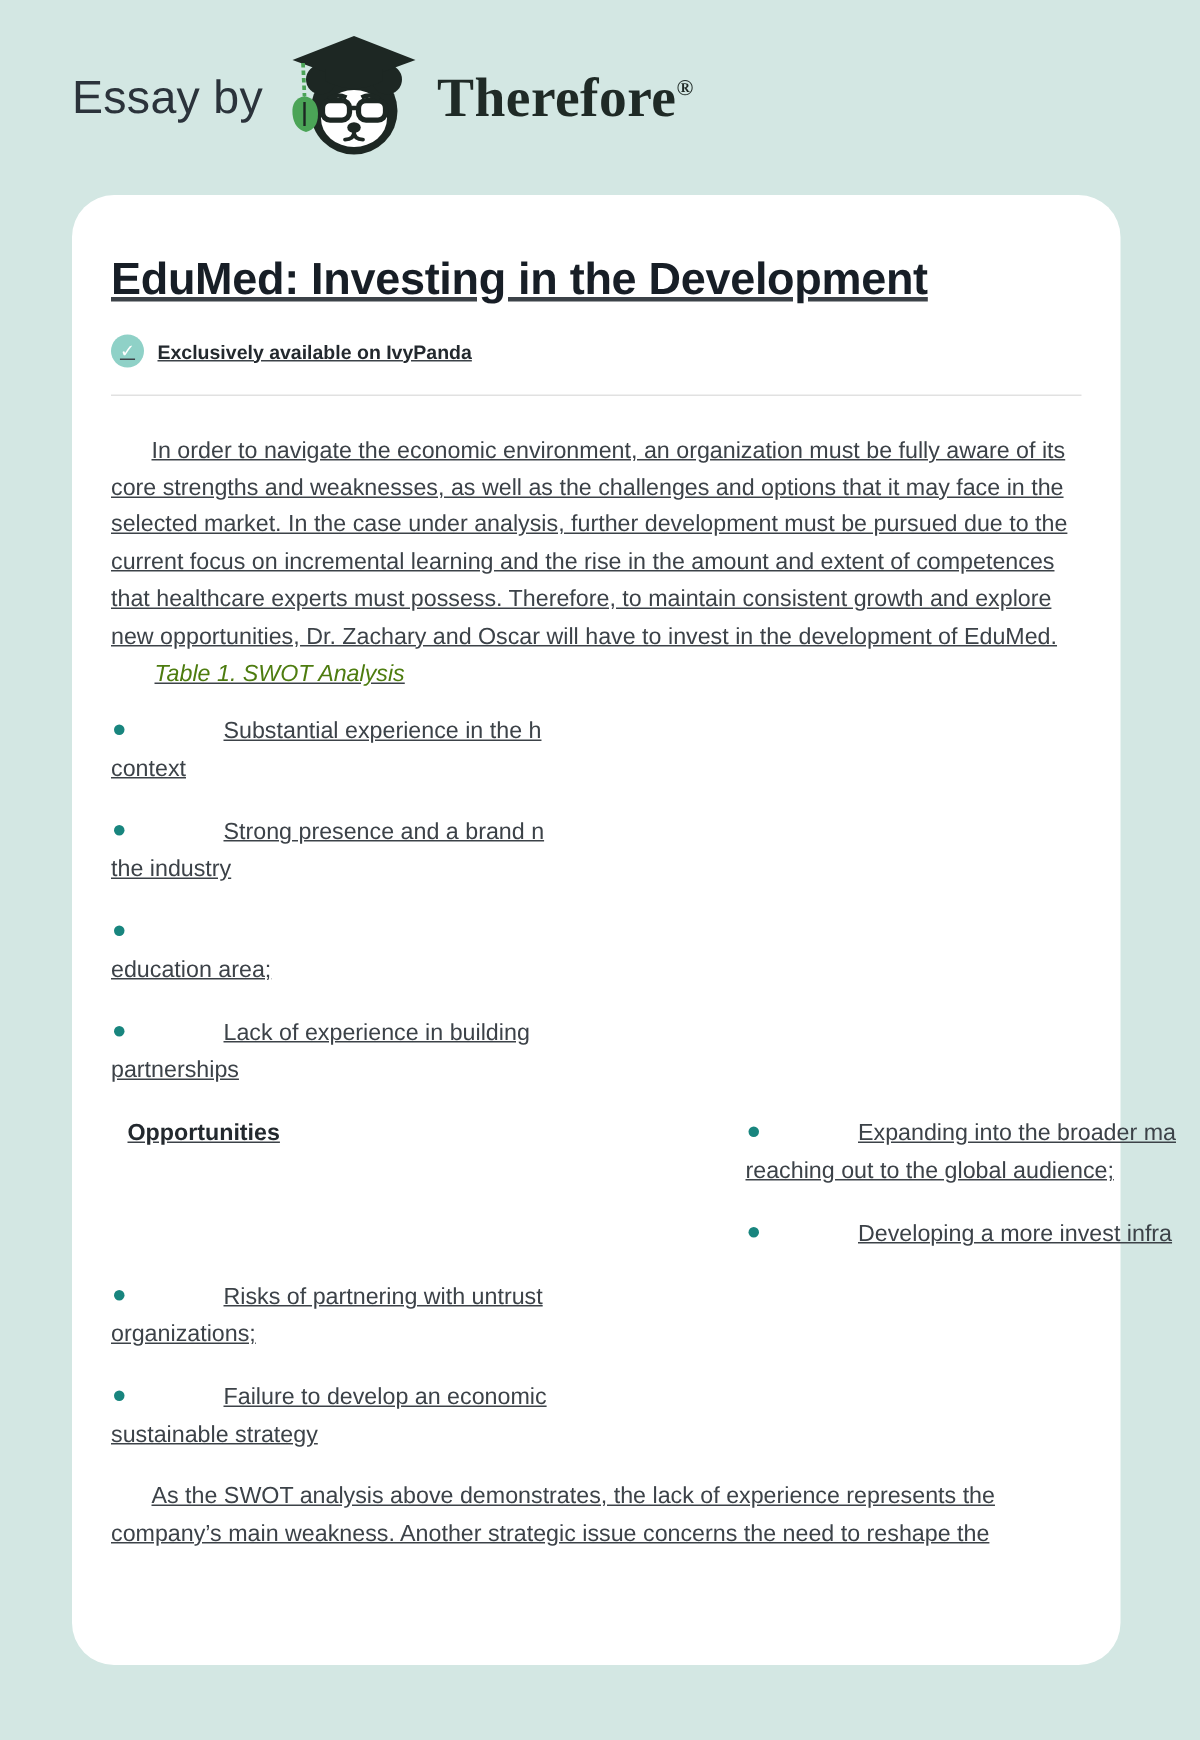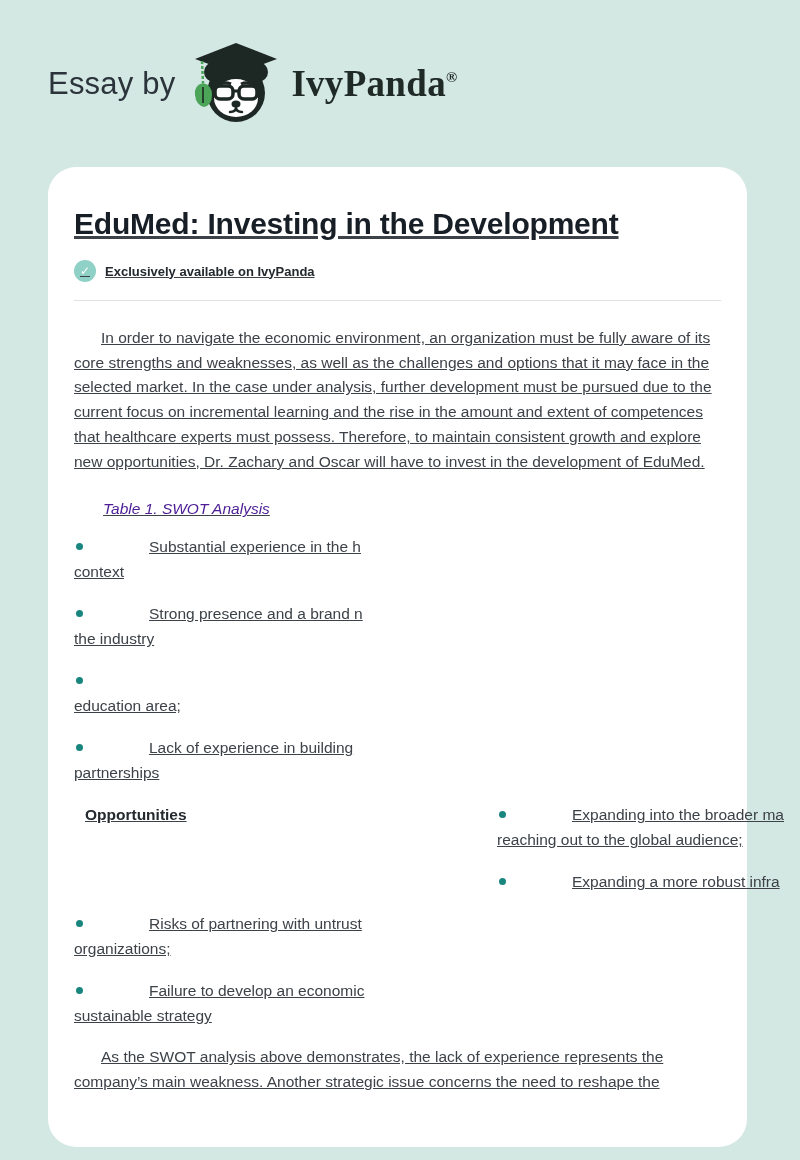--- a/index.html
+++ b/index.html
@@ -5,21 +5,21 @@
   * { margin: 0; padding: 0; box-sizing: border-box; }
   html, body { width: 800px; height: 1160px; overflow: hidden; }
   body {
     background: #d3e7e3;
     font-family: "Liberation Sans", "DejaVu Sans", sans-serif;
     color: #3c4248;
   }
 
   
   .site-header {
-    height: 167px;
+    height: 130px;
     display: flex;
     align-items: center;
     padding-left: 48px;
   }
   .essay-by {
     font-size: 31px;
     color: #2b333b;
     letter-spacing: 0.2px;
     margin-right: 14px;
   }
@@ -81,25 +81,24 @@
   .para {
     margin-top: 25px;
     font-size: 15.5px;
     line-height: 24.7px;
     color: #3c4248;
     text-indent: 27px;
     width: 647px;
   }
 
   .table-caption {
-    margin-top: 22px;
     font-size: 15.5px;
     font-style: italic;
     line-height: 25px;
-    color: #4c1d95;
+    color: #4d7c0f;
     padding-left: 29px;
   }
 
   
   .swot-table { margin-top: 13px; width: 1000px; }
   .swot-row { display: flex; align-items: flex-start; }
   .swot-label {
     flex: 0 0 423px;
     font-size: 15.5px;
     font-weight: bold;
@@ -148,21 +147,21 @@
       <path d="M47 66 q0 5 -6 5 M47 66 q0 5 6 5" stroke="#1d2723" stroke-width="2.5" fill="none" stroke-linecap="round"></path>
 
       <polygon points="47,2 88,18 47,33 6,18" fill="#1d2723"></polygon>
       <path d="M28 24 v8 q19 10 38 0 v-8" fill="#1d2723"></path>
 
       <line x1="13" y1="20" x2="14" y2="42" stroke="#4ba457" stroke-width="2.5" stroke-dasharray="3 2"></line>
       <path d="M14 42 q-9 2 -8 12 q1 10 9 12 q8 -2 8 -12 q0 -10 -9 -12z" fill="#4ba457"></path>
       <line x1="14" y1="46" x2="14" y2="62" stroke="#1d2723" stroke-width="1.6"></line>
     </svg>
   </span>
-  <span class="brand"><span>IvyPanda</span><sup>®</sup></span>
+  <span class="brand"><span>Therefore</span><sup>®</sup></span>
 </header>
 
 <main class="card">
   <h1 class="doc-title">EduMed: Investing in the Development</h1>
 
   <div class="badge-row">
     <span class="check-circle">✓</span>
     <span class="badge-text">Exclusively available on IvyPanda</span>
   </div>
 
@@ -201,21 +200,21 @@
     </div>
 
     <div class="swot-row">
       <div class="swot-label">Opportunities</div>
       <div class="swot-value">
         <div class="bullet-item">
           <div class="bullet-line1"><span class="bullet-dot"></span><span>Expanding into the broader ma</span></div>
           <div class="bullet-line2">reaching out to the global audience;</div>
         </div>
         <div class="bullet-item">
-          <div class="bullet-line1"><span class="bullet-dot"></span><span>Expanding a more robust infra</span></div>
+          <div class="bullet-line1"><span class="bullet-dot"></span><span>Developing a more invest infra</span></div>
 
         </div>
       </div>
     </div>
 
     <div class="swot-row">
       <div class="swot-value">
         <div class="bullet-item">
           <div class="bullet-line1"><span class="bullet-dot"></span><span>Risks of partnering with untrust</span></div>
           <div class="bullet-line2">organizations;</div>

